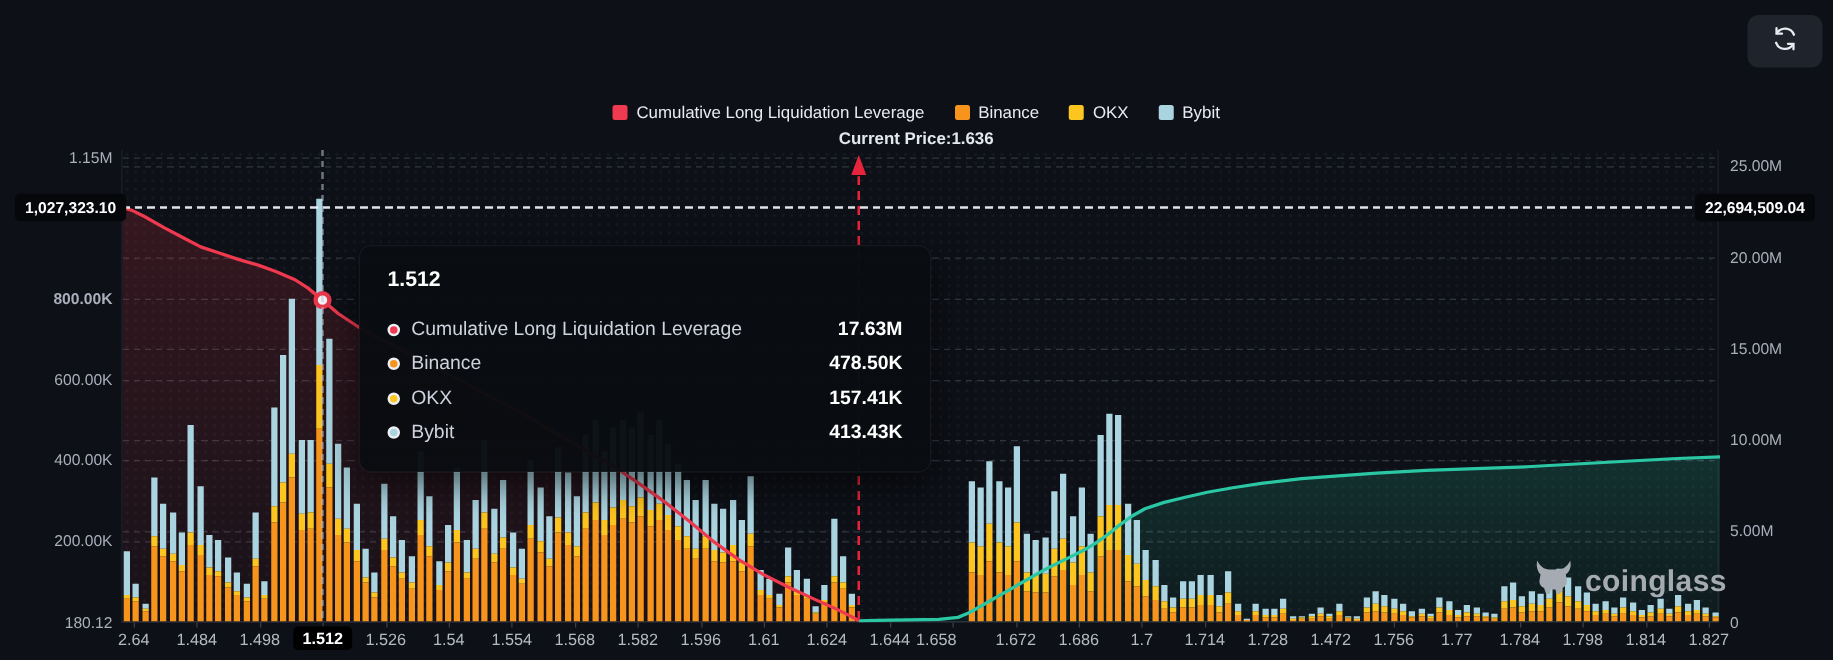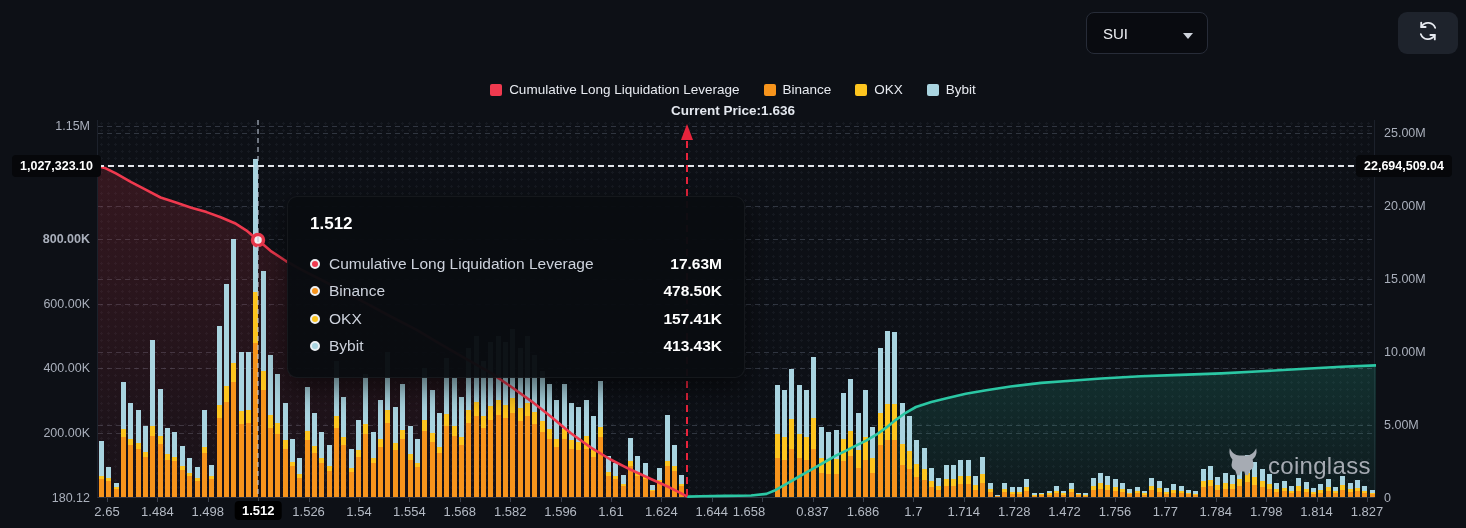--- a/index.html
+++ b/index.html
@@ -53,36 +53,28 @@
   
   #tooltip{position:absolute;left:287px;top:196px;width:458px;height:182px;background:rgba(9,12,17,.97);
         border:1px solid rgba(255,255,255,.05);border-radius:10px;box-shadow:0 10px 28px rgba(0,0,0,.55);
         padding:17px 22px 14px 22px;}
   #tooltip .tt-title{font-size:17px;font-weight:700;color:#fff;margin-bottom:16px;}
   .tt-row{display:flex;align-items:center;height:27.5px;font-size:15.5px;color:#cdd2dc;}
   .tt-dot{width:10px;height:10px;border-radius:50%;border:2px solid #eceff3;margin-right:9px;flex:none;}
   .tt-val{margin-left:auto;font-weight:700;color:#fff;}
   
   #watermark{position:absolute;left:1226px;top:447px;display:flex;align-items:center;gap:8px;
-        color:#a6abb3;font-size:24px;font-weight:400;letter-spacing:.3px;}
+        color:#a6abb3;font-size:24px;font-weight:700;letter-spacing:.3px;}
 </style>
 </head>
 <body>
 
 <div id="stage">
 
 
-  <div class="ctrl" id="symbol-select">
-    <span class="grow">SUI</span>
-    <span>
-      <svg width="10" height="6" viewBox="0 0 10 6">
-          <polygon points="0,0 10,0 5,6" fill="#cfd4dc"></polygon>
-        </svg>
-    </span>
-  </div>
 
 
   <div id="refresh-btn">
     <span>
       <svg width="22" height="22" viewBox="0 0 24 24" fill="none" stroke="#e7eaf0" stroke-width="2" stroke-linecap="round">
         <path d="M19.8 8.5A8.3 8.3 0 0 0 5 7"></path>
           <path d="M4.2 15.5A8.3 8.3 0 0 0 19 17"></path>
         <polyline points="4.6,2.8 4.6,7.6 9.4,7.6" fill="none"></polyline>
           <polyline points="19.4,21.2 19.4,16.4 14.6,16.4" fill="none"></polyline>
       </svg>
@@ -967,21 +959,21 @@
       <div class="yl" style="top: 497.5px;">180.12</div>
       <div class="yr" style="top: 132.5px;">25.00M</div>
       <div class="yr" style="top: 205.5px;">20.00M</div>
       <div class="yr" style="top: 278.5px;">15.00M</div>
       <div class="yr" style="top: 351.5px;">10.00M</div>
       <div class="yr" style="top: 424.5px;">5.00M</div>
       <div class="yr" style="top: 497.5px;">0</div>
       <div class="y-badge" style="left: 12px; top: 166.16px;">1,027,323.10</div>
       <div class="y-badge" style="left: 1356px; top: 166.16px;">22,694,509.04</div>
       <div class="xtick" style="left: 107px;"></div>
-      <div class="xl" style="left: 107px;">2.65</div>
+      <div class="xl" style="left: 107px;">2.64</div>
       <div class="xtick" style="left: 157.4px;"></div>
       <div class="xl" style="left: 157.4px;">1.484</div>
       <div class="xtick" style="left: 207.8px;"></div>
       <div class="xl" style="left: 207.8px;">1.498</div>
       <div class="xtick" style="left: 258.2px;"></div>
       <div class="xl hot" style="left: 258.2px;">1.512</div>
       <div class="xtick" style="left: 308.6px;"></div>
       <div class="xl" style="left: 308.6px;">1.526</div>
       <div class="xtick" style="left: 359px;"></div>
       <div class="xl" style="left: 359px;">1.54</div>
@@ -995,21 +987,21 @@
       <div class="xl" style="left: 560.6px;">1.596</div>
       <div class="xtick" style="left: 611px;"></div>
       <div class="xl" style="left: 611px;">1.61</div>
       <div class="xtick" style="left: 661.4px;"></div>
       <div class="xl" style="left: 661.4px;">1.624</div>
       <div class="xtick" style="left: 711.8px;"></div>
       <div class="xl" style="left: 711.8px;">1.644</div>
       <div class="xtick" style="left: 762.2px;"></div>
       <div class="xl" style="left: 721px; margin-left: 28px;">1.658</div>
       <div class="xtick" style="left: 812.6px;"></div>
-      <div class="xl" style="left: 812.6px;">0.837</div>
+      <div class="xl" style="left: 812.6px;">1.672</div>
       <div class="xtick" style="left: 863px;"></div>
       <div class="xl" style="left: 863px;">1.686</div>
       <div class="xtick" style="left: 913.4px;"></div>
       <div class="xl" style="left: 913.4px;">1.7</div>
       <div class="xtick" style="left: 963.8px;"></div>
       <div class="xl" style="left: 963.8px;">1.714</div>
       <div class="xtick" style="left: 1014.2px;"></div>
       <div class="xl" style="left: 1014.2px;">1.728</div>
       <div class="xtick" style="left: 1064.6px;"></div>
       <div class="xl" style="left: 1064.6px;">1.472</div>

